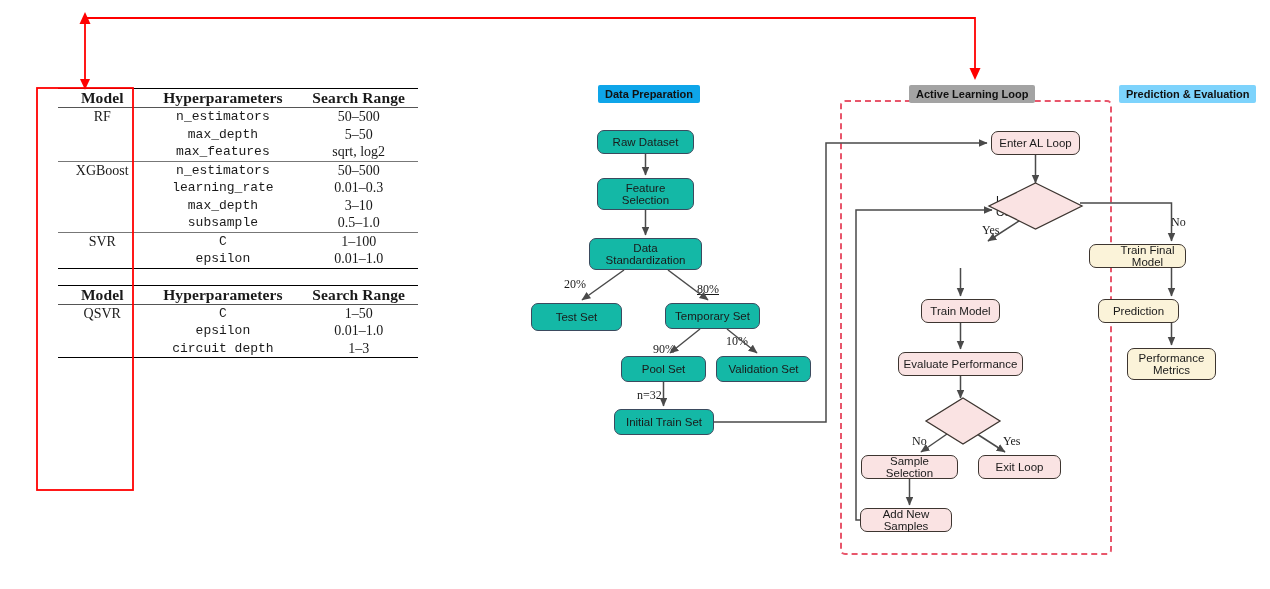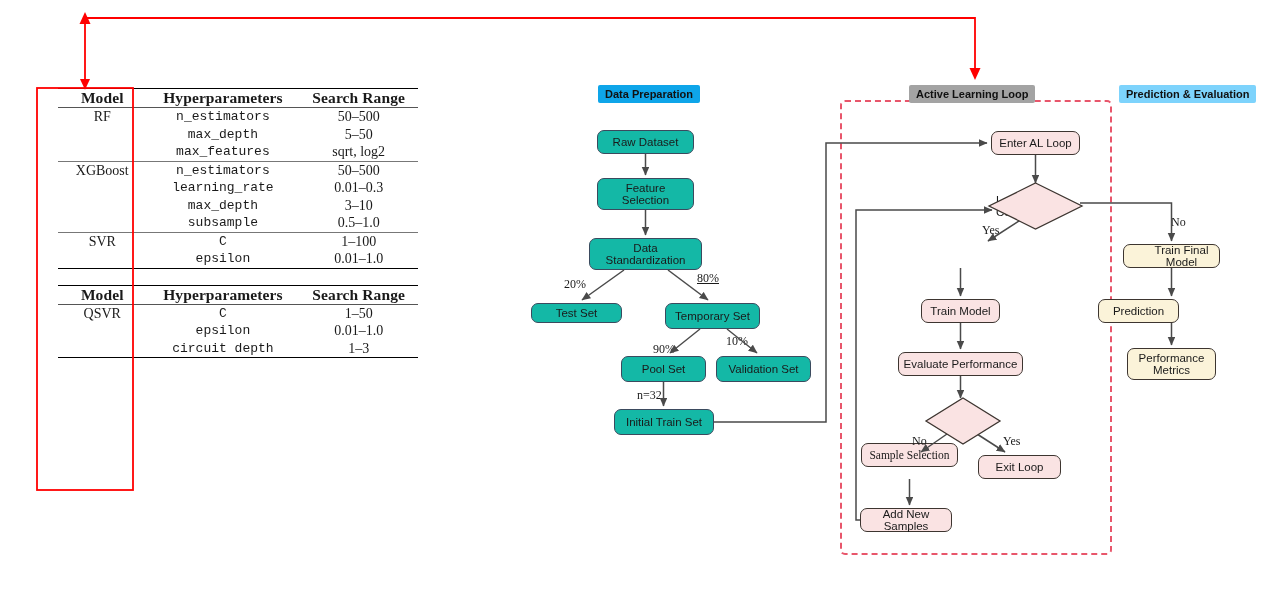--- a/index.html
+++ b/index.html
@@ -156,43 +156,43 @@
 
   <div class="sec-label" style="left:598px;top:85px;background:#0ea5e9;">Data Preparation</div>
   <div class="sec-label" style="left:909px;top:85px;background:#a3a3a3;">Active Learning Loop</div>
   <div class="sec-label" style="left:1119px;top:85px;background:#7dd3fc;">Prediction &amp; Evaluation</div>
 
   <div class="node blue" style="left:597px;top:130px;width:97px;height:24px;">Raw Dataset</div>
   <div class="node blue" style="left:597px;top:178px;width:97px;height:32px;white-space:pre-line;">Feature
 Selection</div>
   <div class="node blue" style="left:589px;top:238px;width:113px;height:32px;white-space:pre-line;">Data
 Standardization</div>
-  <div class="node blue" style="left:531px;top:303px;width:91px;height:20px;">Test Set</div>
+  <div class="node blue" style="left:531px;top:303px;width:91px;height:28px;">Test Set</div>
   <div class="node blue" style="left:665px;top:303px;width:95px;height:26px;">Temporary Set</div>
   <div class="node blue" style="left:621px;top:356px;width:85px;height:26px;">Pool Set</div>
   <div class="node blue" style="left:716px;top:356px;width:95px;height:26px;">Validation Set</div>
   <div class="node blue" style="left:614px;top:409px;width:100px;height:26px;">Initial Train Set</div>
 
   <div class="node pink" style="left:991px;top:131px;width:89px;height:24px;">Enter AL Loop</div>
   <div class="node pink" style="left:921px;top:299px;width:79px;height:24px;">Train Model</div>
   <div class="node pink" style="left:898px;top:352px;width:125px;height:24px;">Evaluate Performance</div>
-  <div class="node pink" style="left:861px;top:443px;width:97px;height:24px;font-family:Liberation Serif, serif;">Sample Selection</div>
+  <div class="node pink" style="left:861px;top:455px;width:97px;height:24px;">Sample Selection</div>
   <div class="node pink" style="left:978px;top:455px;width:83px;height:24px;">Exit Loop</div>
   <div class="node pink" style="left:860px;top:508px;width:92px;height:24px;">Add New Samples</div>
 
   <div class="diamond" style="left:996px;top:196px;width:79px;height:20px;">Loop Condition?</div>
   <div class="diamond" style="left:931px;top:411px;width:64px;height:20px;">Early Stop?</div>
 
-  <div class="node cream" style="left:1123px;top:244px;width:97px;height:24px;padding-left:24px;">Train Final Model</div>
+  <div class="node cream" style="left:1089px;top:244px;width:97px;height:24px;padding-left:24px;">Train Final Model</div>
   <div class="node cream" style="left:1098px;top:299px;width:81px;height:24px;">Prediction</div>
   <div class="node cream" style="left:1127px;top:348px;width:89px;height:32px;white-space:pre-line;">Performance
 Metrics</div>
 
   <div class="edge-lbl" style="left:564px;top:277px;">20%</div>
-  <div class="edge-lbl" style="left:697px;top:271px;text-decoration:underline;">80%</div>
+  <div class="edge-lbl" style="left:697px;top:282px;text-decoration:underline;">80%</div>
   <div class="edge-lbl" style="left:653px;top:334px;margin-top:8px;">90%</div>
   <div class="edge-lbl" style="left:726px;top:334px;">10%</div>
   <div class="edge-lbl" style="left:637px;top:388px;">n=32</div>
   <div class="edge-lbl" style="left:982px;top:223px;">Yes</div>
   <div class="edge-lbl" style="left:1171px;top:215px;">No</div>
   <div class="edge-lbl" style="left:912px;top:434px;">No</div>
   <div class="edge-lbl" style="left:1003px;top:434px;">Yes</div>
 
   <svg width="1270" height="589" style="position:absolute;left:0;top:0;pointer-events:none;">
     <defs>

